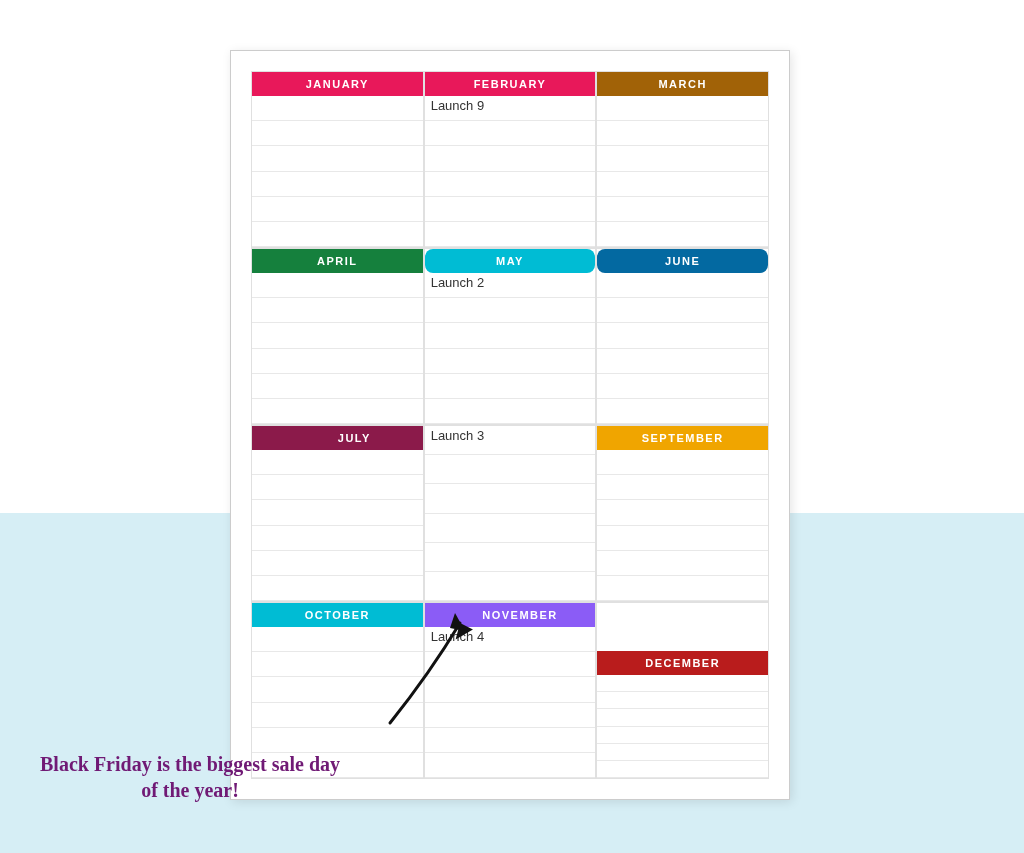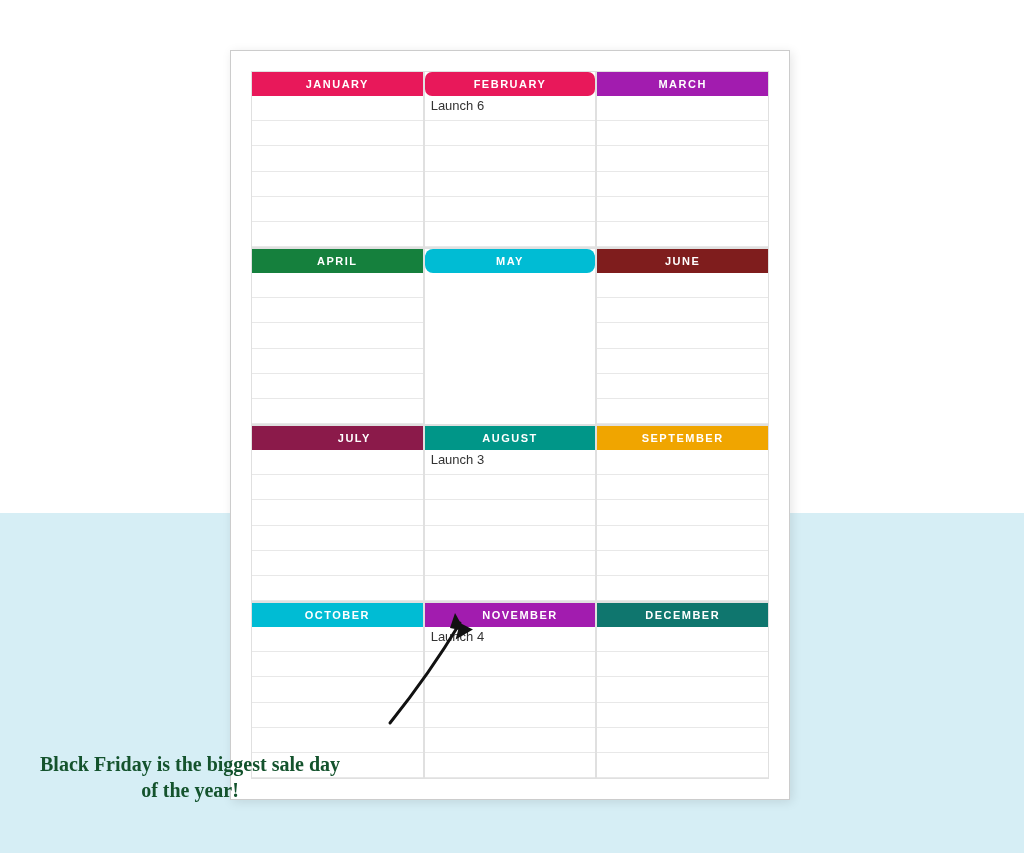--- a/index.html
+++ b/index.html
@@ -76,46 +76,46 @@
       font-size: 12px;
       color: #333;
     }
 
     .month-line:first-child {
       font-size: 13px;
     }
 
     
     .january   { background-color: #e8185a; }
-    .february  { background-color: #e8185a; border-radius: 7px; }
-    .march     { background-color: #a21caf; }
+    .february  { background-color: #e8185a; }
+    .march     { background-color: #a16207; }
     .april     { background-color: #15803d; }
     .may       { background-color: #00bcd4; border-radius: 8px; }
-    .june      { background-color: #7f1d1d; }
+    .june      { background-color: #0369a1; border-radius: 8px; }
     .july      { background-color: #8b1a4a; padding-left: 36px; }
     .august    { background-color: #009688; }
     .september { background-color: #f0a500; }
     .october   { background-color: #00bcd4; }
-    .november  { background-color: #a21caf; padding-left: 22px; }
-    .december  { background-color: #0f766e; }
+    .november  { background-color: #8b5cf6; padding-left: 22px; }
+    .december  { background-color: #b91c1c; margin-top: 48px; }
 
     
     .annotation {
       position: absolute;
       bottom: 50px;
       left: 40px;
       z-index: 2;
       width: 300px;
     }
 
     .annotation-text {
       font-family: 'Comic Sans MS', 'Chalkboard SE', cursive;
       font-size: 20px;
       font-weight: bold;
-      color: #14532d;
+      color: #701a75;
       line-height: 1.3;
       text-align: center;
     }
 
     
     .arrow-svg {
       position: absolute;
       z-index: 2;
       bottom: 120px;
       left: 330px;
@@ -138,21 +138,21 @@
           <div class="month-line"></div>
           <div class="month-line"></div>
           <div class="month-line"></div>
           <div class="month-line"></div>
           <div class="month-line"></div>
         </div>
       </div>
       <div class="month-block">
         <div class="month-header february">FEBRUARY</div>
         <div class="month-lines">
-          <div class="month-line">Launch 6</div>
+          <div class="month-line">Launch 9</div>
           <div class="month-line"></div>
           <div class="month-line"></div>
           <div class="month-line"></div>
           <div class="month-line"></div>
           <div class="month-line"></div>
         </div>
       </div>
       <div class="month-block">
         <div class="month-header march">MARCH</div>
         <div class="month-lines">
@@ -170,20 +170,28 @@
           <div class="month-line"></div>
           <div class="month-line"></div>
           <div class="month-line"></div>
           <div class="month-line"></div>
           <div class="month-line"></div>
           <div class="month-line"></div>
         </div>
       </div>
       <div class="month-block">
         <div class="month-header may">MAY</div>
+        <div class="month-lines">
+          <div class="month-line">Launch 2</div>
+          <div class="month-line"></div>
+          <div class="month-line"></div>
+          <div class="month-line"></div>
+          <div class="month-line"></div>
+          <div class="month-line"></div>
+        </div>
       </div>
       <div class="month-block">
         <div class="month-header june">JUNE</div>
         <div class="month-lines">
           <div class="month-line"></div>
           <div class="month-line"></div>
           <div class="month-line"></div>
           <div class="month-line"></div>
           <div class="month-line"></div>
           <div class="month-line"></div>
@@ -194,21 +202,20 @@
         <div class="month-lines">
           <div class="month-line"></div>
           <div class="month-line"></div>
           <div class="month-line"></div>
           <div class="month-line"></div>
           <div class="month-line"></div>
           <div class="month-line"></div>
         </div>
       </div>
       <div class="month-block">
-        <div class="month-header august">AUGUST</div>
         <div class="month-lines">
           <div class="month-line">Launch 3</div>
           <div class="month-line"></div>
           <div class="month-line"></div>
           <div class="month-line"></div>
           <div class="month-line"></div>
           <div class="month-line"></div>
         </div>
       </div>
       <div class="month-block">

